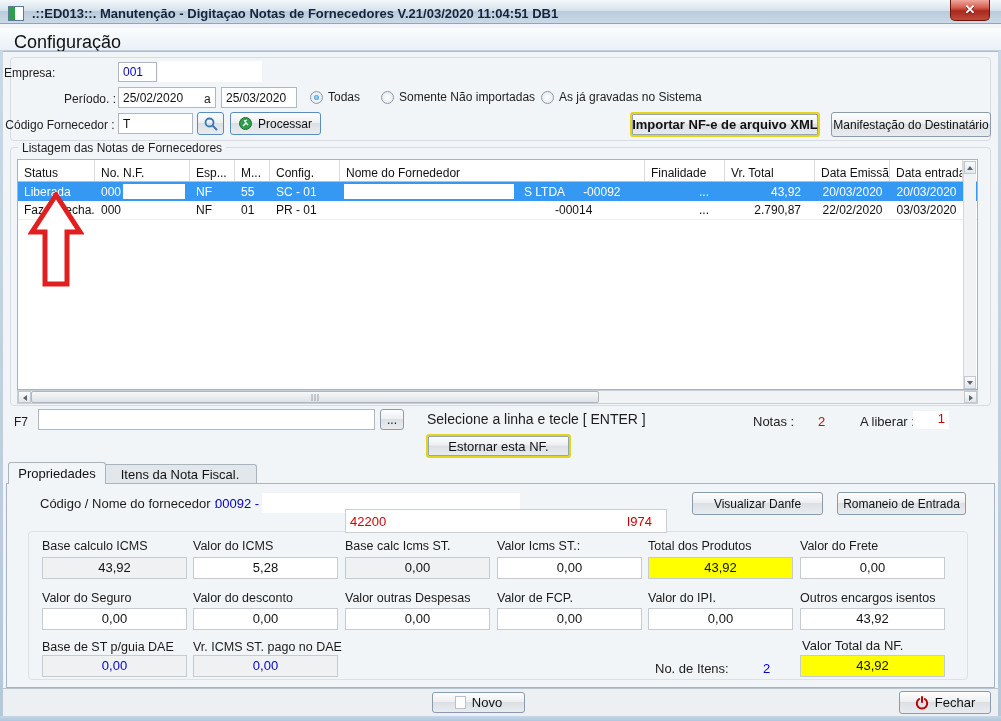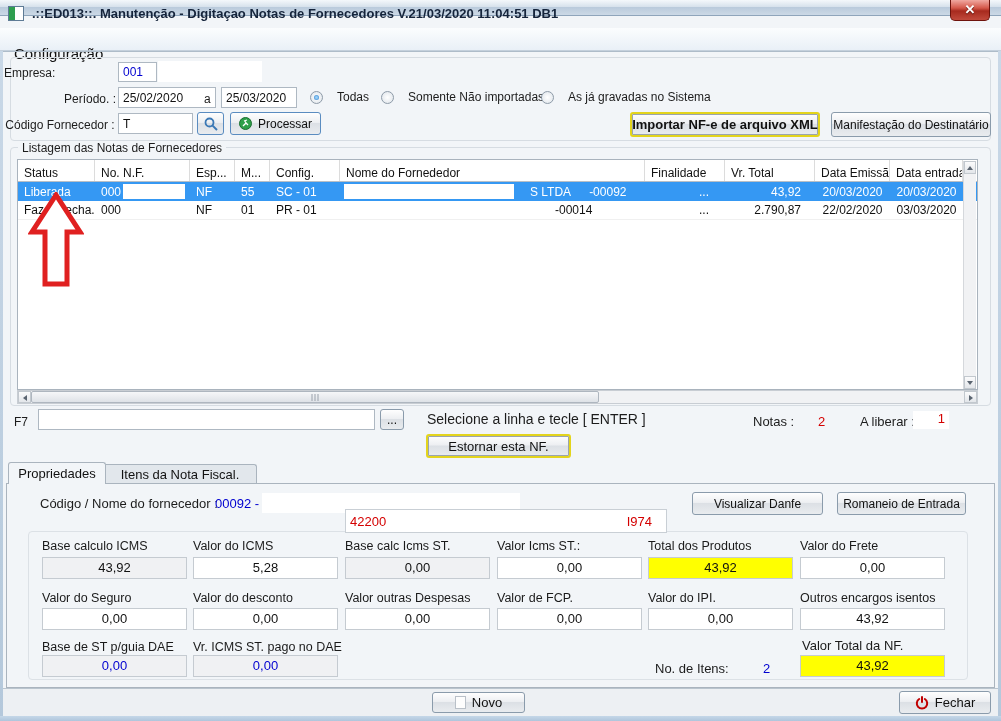--- a/index.html
+++ b/index.html
@@ -1,50 +1,50 @@
 <!DOCTYPE html>
 <html><head>
 <meta charset="utf-8">
 <style>
   * { box-sizing: border-box; margin: 0; padding: 0; }
   body { margin:0; font-family:"Liberation Sans", sans-serif; background:#888; }
   .window { position:relative; width:1001px; height:721px; background:#F2F5F8; overflow:hidden; }
 
   
-  .titlebar { position:absolute; left:0; top:0; width:1001px; height:16px;
+  .titlebar { position:absolute; left:0; top:0; width:1001px; height:24px;
     background:linear-gradient(#F4F8FB, #D7E2EC 45%, #BACBDC 50%, #CCD9E6);
     border-bottom:1px solid #8FA5BB; }
   .app-icon { position:absolute; left:8px; top:6px; width:16px; height:15px; background:#FFF; border:1px solid #5E7B95; }
   .app-icon::before { content:""; position:absolute; left:0; top:0; width:6px; height:13px; background:#2E9E4F; }
   .title-text { position:absolute; left:32px; top:6px; font-size:13px; font-weight:bold; color:#15243B; white-space:nowrap; }
   .close-btn { position:absolute; right:11px; top:0; width:40px; height:21px;
     background:linear-gradient(#F0A8A0, #D4584A 40%, #A72A1E 55%, #C14A3C);
     border:1px solid #6E130C; border-top:none; border-radius:0 0 5px 5px;
     color:#FFF; font-weight:bold; font-size:13px; text-align:center; line-height:19px; text-shadow:0 1px 1px #5A0E08; cursor:pointer; }
   .edge { position:absolute; background:linear-gradient(#C9D8E7,#B4C8DB); }
   .menubar { position:absolute; left:0; top:28px; width:1001px; height:23px;
     background:linear-gradient(#FBFDFE,#E9F0F7); border-bottom:1px solid #C4D0DC; }
-  .menu-item { position:absolute; left:8px; top:16px; font-size:15px; color:#111; padding:1px 6px; cursor:default; }
+  .menu-item { position:absolute; left:8px; top:3px; font-size:18px; color:#111; padding:1px 6px; cursor:default; }
   .client-top-line { position:absolute; left:0; top:51px; width:1001px; height:1px; background:#AEBCC9; }
 
   
   .lbl { position:absolute; font-size:12px; color:#1C1C1C; white-space:nowrap; }
   .lbl13 { font-size:13px; }
   .tb { position:absolute; background:#FFF; border:1px solid #AEB8C2; font-family:"Liberation Sans",sans-serif;
         font-size:12px; color:#111; padding:0 4px; outline:none; }
   .whitebox { position:absolute; background:#FFF; }
   .btn { position:absolute; display:flex; align-items:center; justify-content:center; gap:6px;
     background:linear-gradient(#FEFEFE,#EDEFF2 45%,#DCE0E5 50%,#E9ECEF);
     border:1px solid #8A9BAB; border-radius:3px; font-size:12px; color:#111; cursor:pointer; white-space:nowrap; }
   .btn-yellow { border:2px solid #E3D41C; box-shadow:inset 0 0 0 1px #9AA4AE; font-weight:bold; font-size:13px; }
   .btn-yellow2 { border:2px solid #E3D41C; box-shadow:inset 0 0 0 1px #9AA4AE; font-size:13px; }
   .groupbox { position:absolute; border:1px solid #D6DCE2; border-radius:4px; }
   .gb-label { position:absolute; font-size:12px; color:#1C1C1C; background:#F2F5F8; padding:0 4px; white-space:nowrap; }
 
-  .radio { position:absolute; display:flex; align-items:center; gap:14px; cursor:pointer; }
+  .radio { position:absolute; display:flex; align-items:center; gap:5px; cursor:pointer; }
   .radio .circle { width:13px; height:13px; border-radius:50%; border:1px solid #8E9BA8; background:radial-gradient(#FFF,#DDE3E9); position:relative; }
   .radio.checked .circle::after { content:""; position:absolute; left:3px; top:3px; width:5px; height:5px; border-radius:50%;
     background:radial-gradient(#9CD2F8 20%,#1E74C8); }
   .radio .rlabel { font-size:12px; color:#1C1C1C; white-space:nowrap; }
 
   
   .table { position:absolute; left:17px; top:159px; width:961px; height:231px; background:#FFF; border:1px solid #A9B3BD; overflow:hidden; }
   .trow { display:flex; width:960px; }
   .thead { height:22px; border-bottom:1px solid #B9BFC5; }
   .thead .tc { border-right:1px solid #DCDCDC; font-size:12px; color:#111; padding:4px 8px 0 6px; }
@@ -176,21 +176,21 @@
       <div class="tc w0 padl">Liberada</div>
       <div class="tc w1 padl">
         <span>000</span>
         <span class="redact" style="width:62px; margin-left:2px;"></span>
       </div>
       <div class="tc w2 padl">NF</div>
       <div class="tc w3 padl">55</div>
       <div class="tc w4 padl">SC - 01</div>
       <div class="tc w5">
         <span class="redact" style="width:170px; margin-left:4px;"></span>
-        <span style="margin-left:16px;">S LTDA</span>
+        <span style="margin-left:10px;">S LTDA</span>
         <span style="margin-left:18px;">-00092</span>
       </div>
       <div class="tc w6">...</div>
       <div class="tc w7">43,92</div>
       <div class="tc w8">20/03/2020</div>
       <div class="tc w9">20/03/2020</div>
       <div class="tc w10"></div>
     </div>
 
     <div class="trow tdata row-plain">

